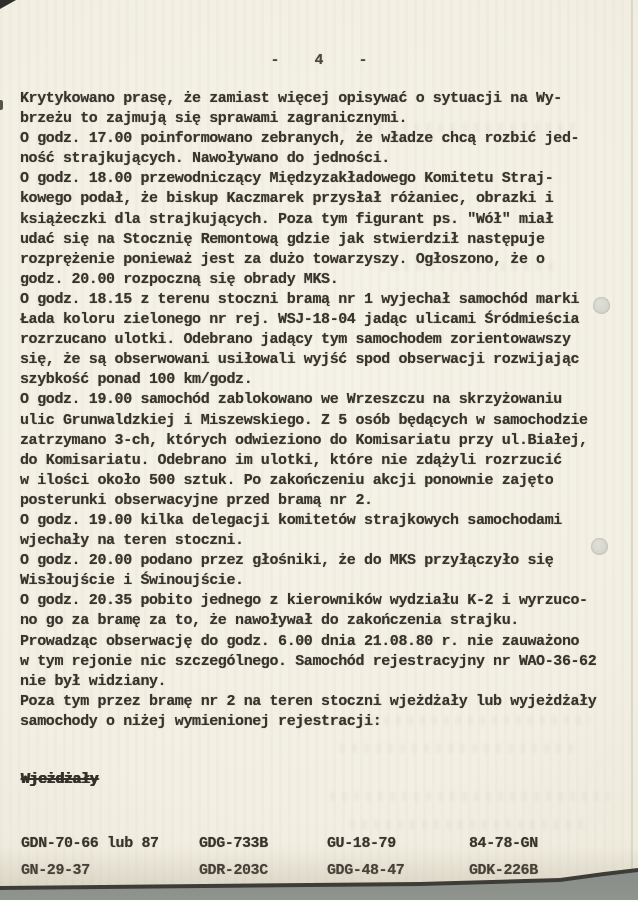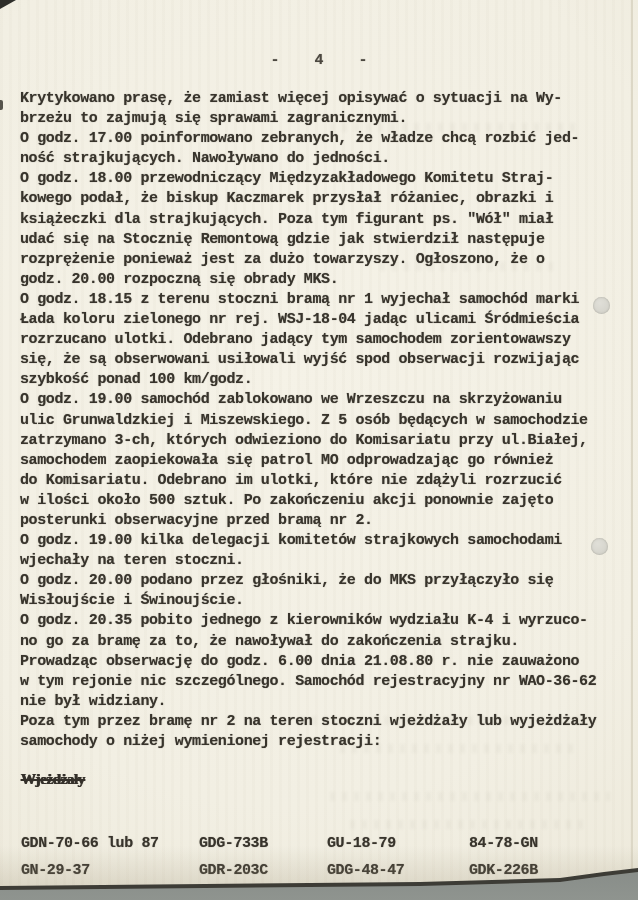--- a/index.html
+++ b/index.html
@@ -85,21 +85,20 @@
     color:#38342c;
     text-shadow:0 0 1px rgba(56,52,44,0.55);
   }
   .crossed {
     display:inline-block;
     text-decoration:line-through;
     text-decoration-thickness:2px;
     margin-bottom:4px;
     color:#34302a;
     text-shadow:0.5px 0 0 rgba(52,48,42,0.9), -0.5px 0 0 rgba(52,48,42,0.9);
-    font-family:Liberation Serif, serif;
   }
   .reg-grid {
     display:grid;
     grid-template-columns:178px 128px 142px 1fr;
     row-gap:7px;
     line-height:20px;
     margin-top:42px;
   }
   .taxi-note { padding-left:16px; }
 </style>
@@ -132,29 +131,28 @@
       <div class="t-line">rozprężenie ponieważ jest za dużo towarzyszy. Ogłoszono, że o</div>
       <div class="t-line">godz. 20.00 rozpoczną się obrady MKS.</div>
       <div class="t-line">O godz. 18.15 z terenu stoczni bramą nr 1 wyjechał samochód marki</div>
       <div class="t-line">Łada koloru zielonego nr rej. WSJ-18-04 jadąc ulicami Śródmieścia</div>
       <div class="t-line">rozrzucano ulotki. Odebrano jadący tym samochodem zorientowawszy</div>
       <div class="t-line">się, że są obserwowani usiłowali wyjść spod obserwacji rozwijając</div>
       <div class="t-line">szybkość ponad 100 km/godz.</div>
       <div class="t-line">O godz. 19.00 samochód zablokowano we Wrzeszczu na skrzyżowaniu</div>
       <div class="t-line">ulic Grunwaldzkiej i Miszewskiego. Z 5 osób będących w samochodzie</div>
       <div class="t-line">zatrzymano 3-ch, których odwieziono do Komisariatu przy ul.Białej,</div>
-      <div class="t-line">samochodem zaopiekowała się patrol MO odprowadzając go również</div>
       <div class="t-line">do Komisariatu. Odebrano im ulotki, które nie zdążyli rozrzucić</div>
       <div class="t-line">w ilości około 500 sztuk. Po zakończeniu akcji ponownie zajęto</div>
       <div class="t-line">posterunki obserwacyjne przed bramą nr 2.</div>
       <div class="t-line">O godz. 19.00 kilka delegacji komitetów strajkowych samochodami</div>
       <div class="t-line">wjechały na teren stoczni.</div>
       <div class="t-line">O godz. 20.00 podano przez głośniki, że do MKS przyłączyło się</div>
       <div class="t-line">Wisłoujście i Świnoujście.</div>
-      <div class="t-line">O godz. 20.35 pobito jednego z kierowników wydziału K-4 i wyrzuco-</div>
+      <div class="t-line">O godz. 20.35 pobito jednego z kierowników wydziału K-2 i wyrzuco-</div>
       <div class="t-line">no go za bramę za to, że nawoływał do zakończenia strajku.</div>
       <div class="t-line">Prowadząc obserwację do godz. 6.00 dnia 21.08.80 r. nie zauważono</div>
       <div class="t-line">w tym rejonie nic szczególnego. Samochód rejestracyjny nr WAO-36-62</div>
       <div class="t-line">nie był widziany.</div>
       <div class="t-line">Poza tym przez bramę nr 2 na teren stoczni wjeżdżały lub wyjeżdżały</div>
       <div class="t-line">samochody o niżej wymienionej rejestracji:</div>
     </div>
 
   <div class="reg-block">
     <span class="crossed">Wjeżdżały</span>

